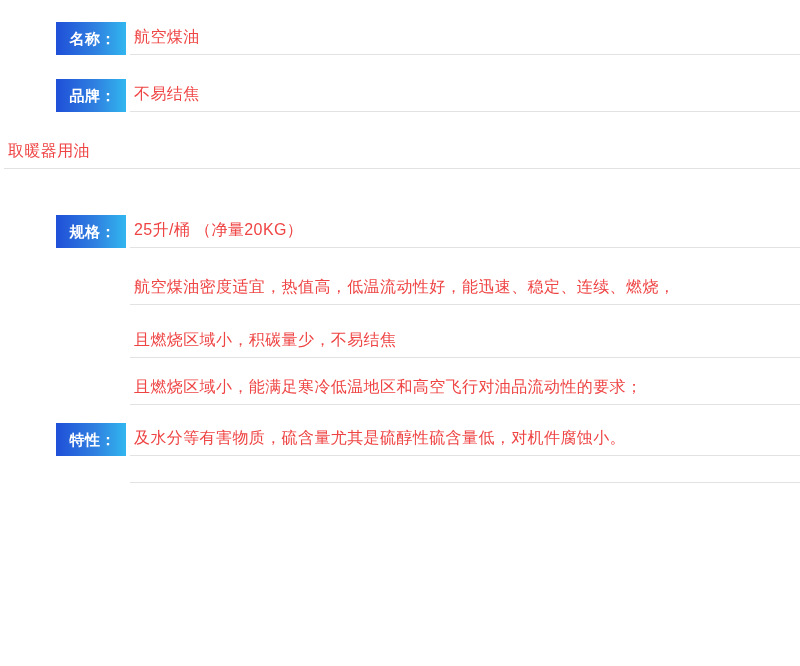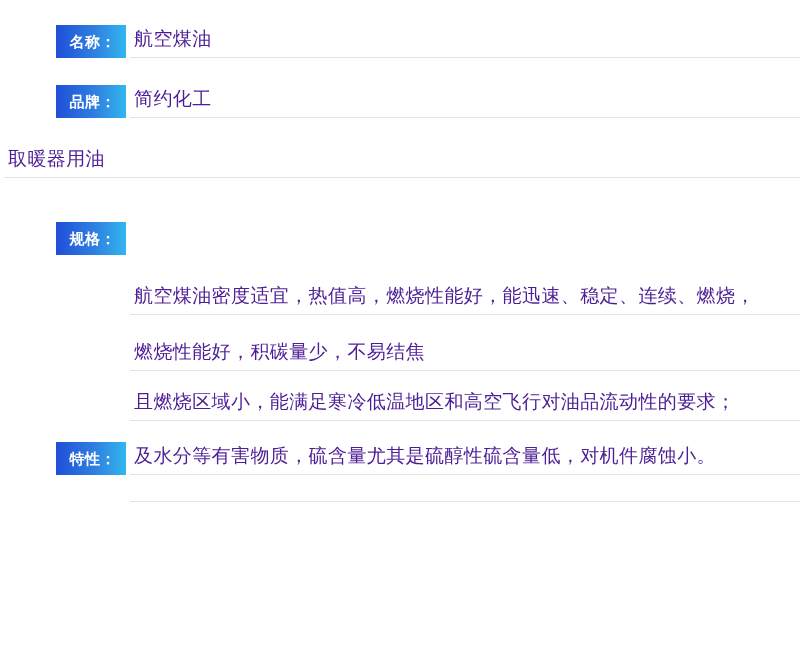--- a/index.html
+++ b/index.html
@@ -52,23 +52,23 @@
     padding-left: 8px;
     padding-right: 6px;
   }
   
   .value-cell {
     flex: 1 1 auto;
     padding-left: 4px;
     box-sizing: border-box;
   }
   .value-line {
-    font-size: 19px;
+    font-size: 16px;
     line-height: 1;
-    color: #4c1d95;
+    color: #ef4444;
     padding: 9px 0 9px 4px;
     border-bottom: 1px solid #e2e2e2;
     letter-spacing: 0.4px;
     min-height: 14px;
     box-sizing: border-box;
   }
   .value-line.first {
     padding-top: 9px;
   }
   .spacer-row {
@@ -97,49 +97,52 @@
       <div class="value-line first">航空煤油</div>
     </div>
   </div>
 
   <div class="spacer-row"></div>
   <div class="row">
     <div class="label-cell">
       <span class="label-tag">品牌：</span>
     </div>
     <div class="value-cell">
-      <div class="value-line first">简约化工</div>
+      <div class="value-line first">不易结焦</div>
     </div>
   </div>
 
   <div class="spacer-row"></div>
   <div class="row">
     <div class="value-cell">
       <div class="value-line first">取暖器用油</div>
     </div>
   </div>
 
   <div class="spacer-row"></div>
 
   <div class="spacer-row"></div>
   <div class="row">
     <div class="label-cell">
       <span class="label-tag">规格：</span>
     </div>
+    <div class="value-cell">
+      <div class="value-line first">25升/桶 （净量20KG）</div>
+    </div>
   </div>
 
   <div class="spacer-row"></div>
   <div class="row">
     <div class="label-cell">
       <span class="label-tag">特性：</span>
     </div>
     <div class="value-cell">
-      <div class="value-line first">航空煤油密度适宜，热值高，燃烧性能好，能迅速、稳定、连续、燃烧，</div>
+      <div class="value-line first">航空煤油密度适宜，热值高，低温流动性好，能迅速、稳定、连续、燃烧，</div>
       <div style="height:18px"></div>
-      <div class="value-line">燃烧性能好，积碳量少，不易结焦</div>
+      <div class="value-line">且燃烧区域小，积碳量少，不易结焦</div>
       <div style="height:12px"></div>
       <div class="value-line">且燃烧区域小，能满足寒冷低温地区和高空飞行对油品流动性的要求；</div>
       <div style="height:8px"></div>
       <div style="height:8px"></div>
       <div class="value-line">及水分等有害物质，硫含量尤其是硫醇性硫含量低，对机件腐蚀小。</div>
     </div>
   </div>
 
   <div style="height:26px"></div>
   <div class="tail-line"></div>

